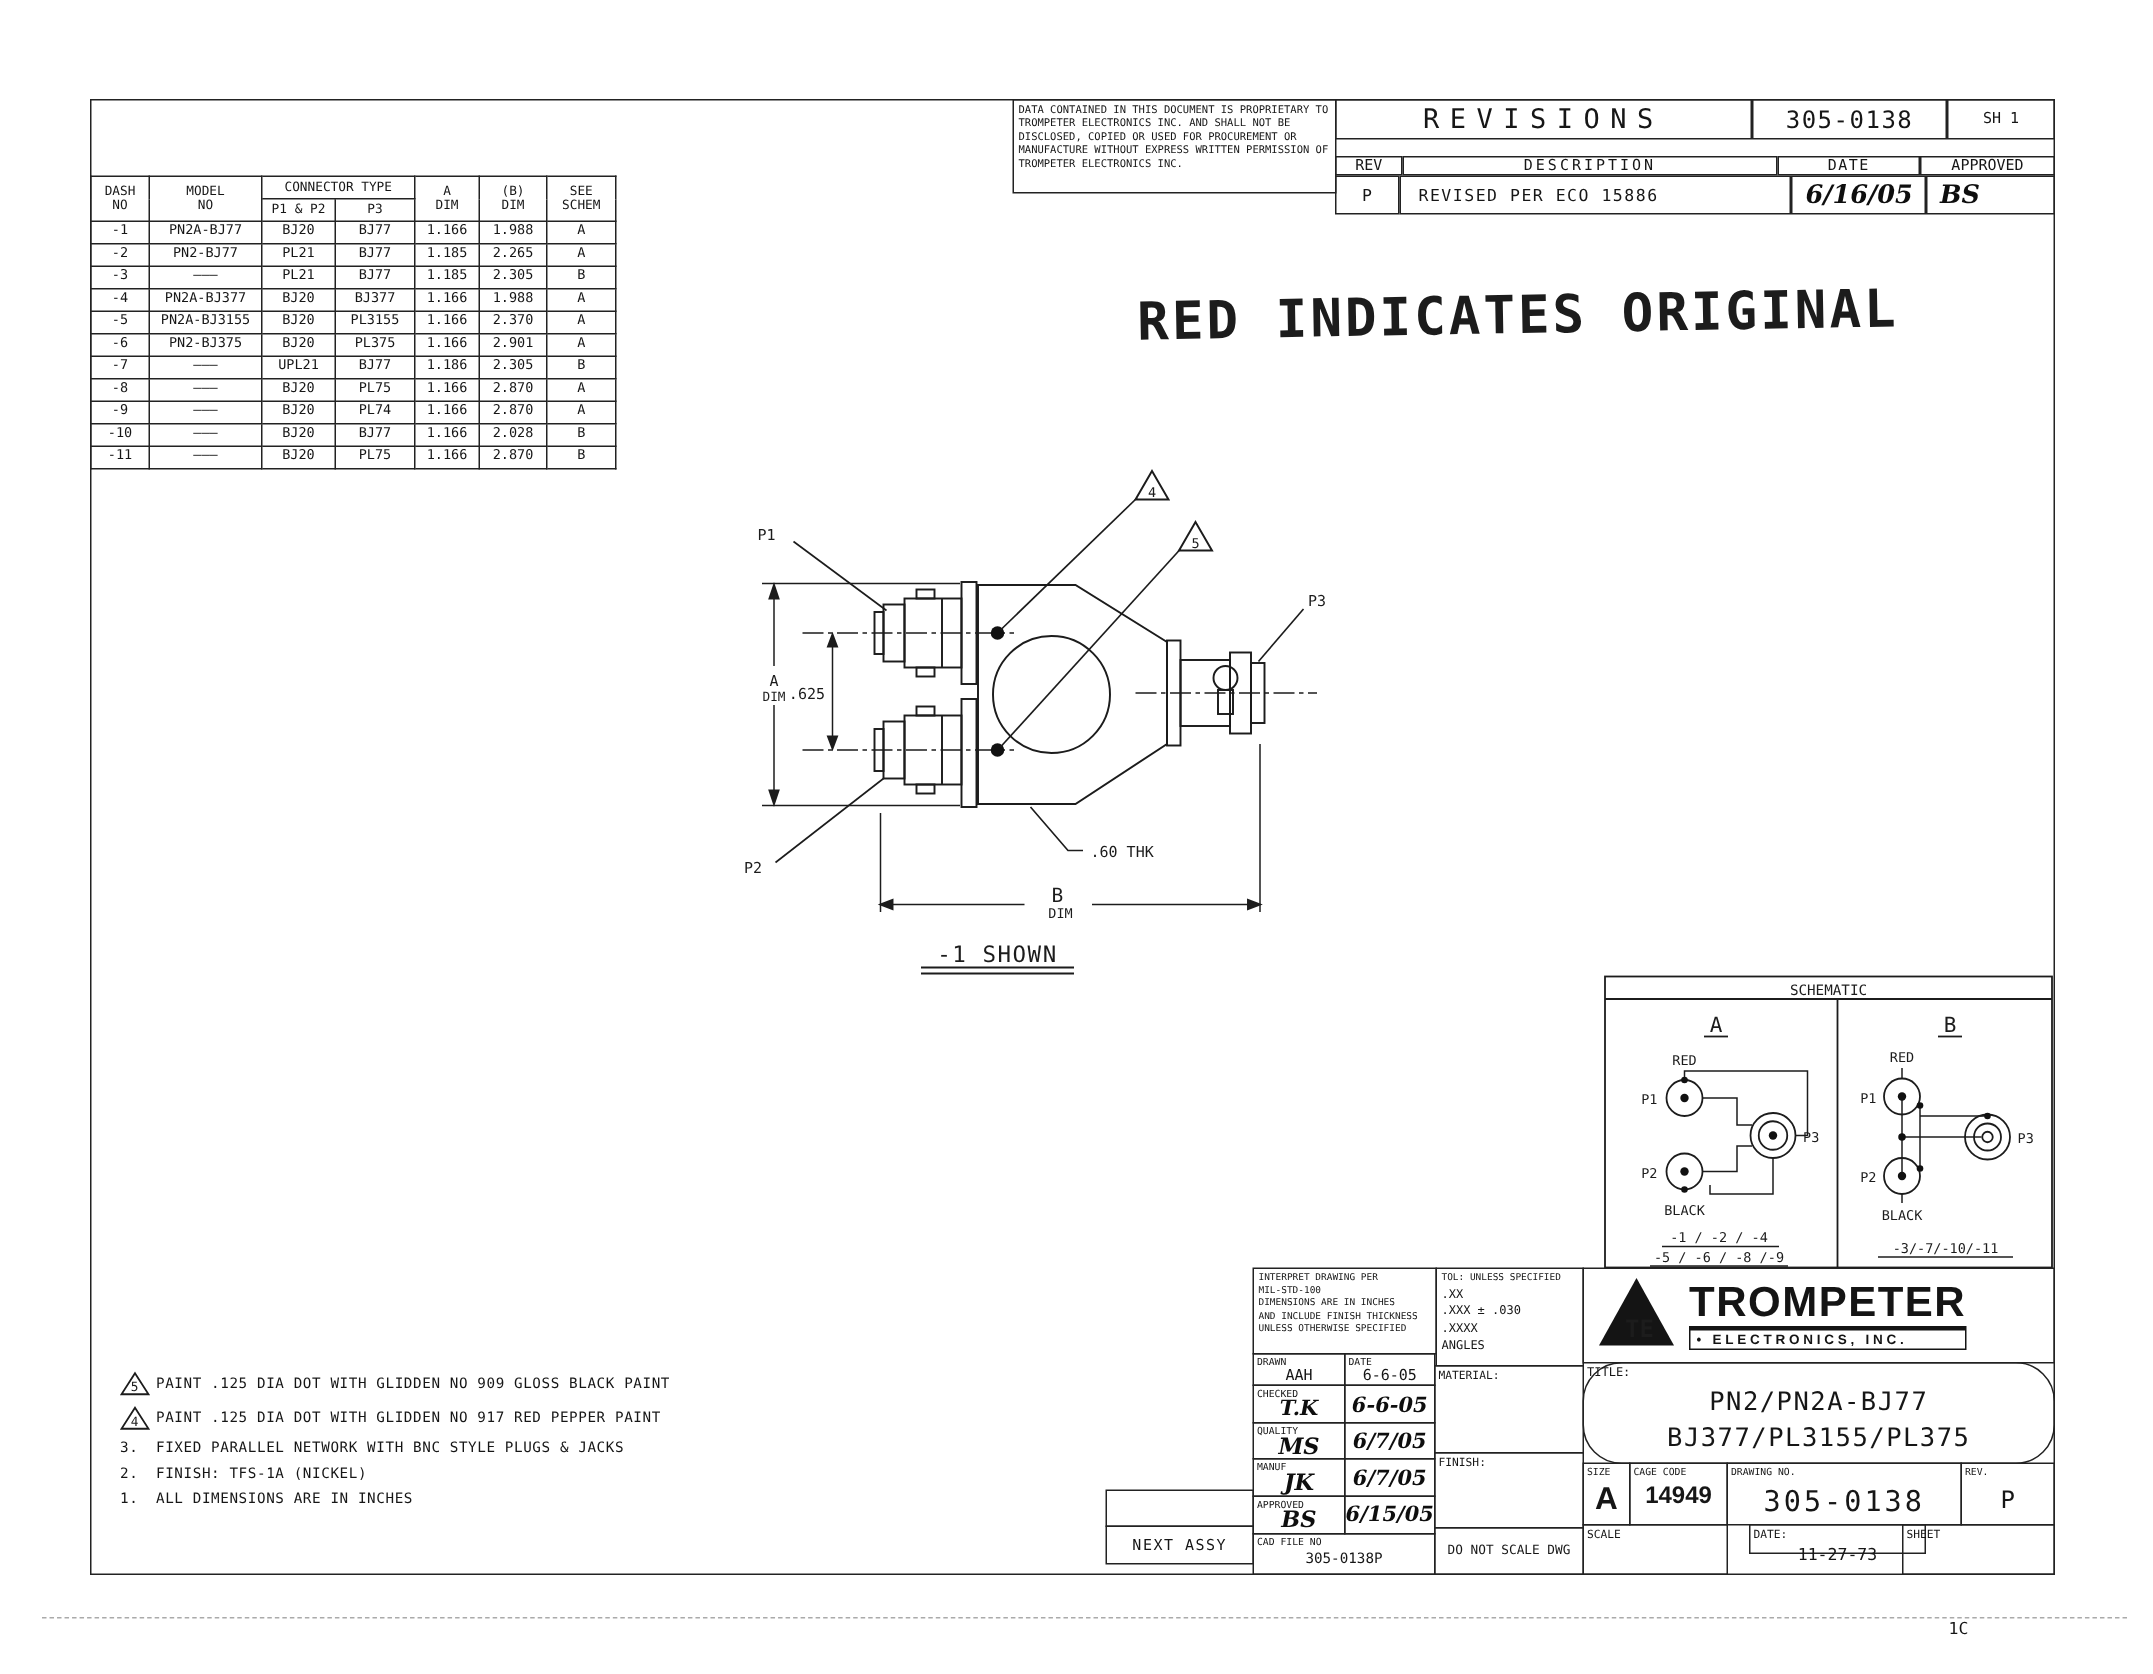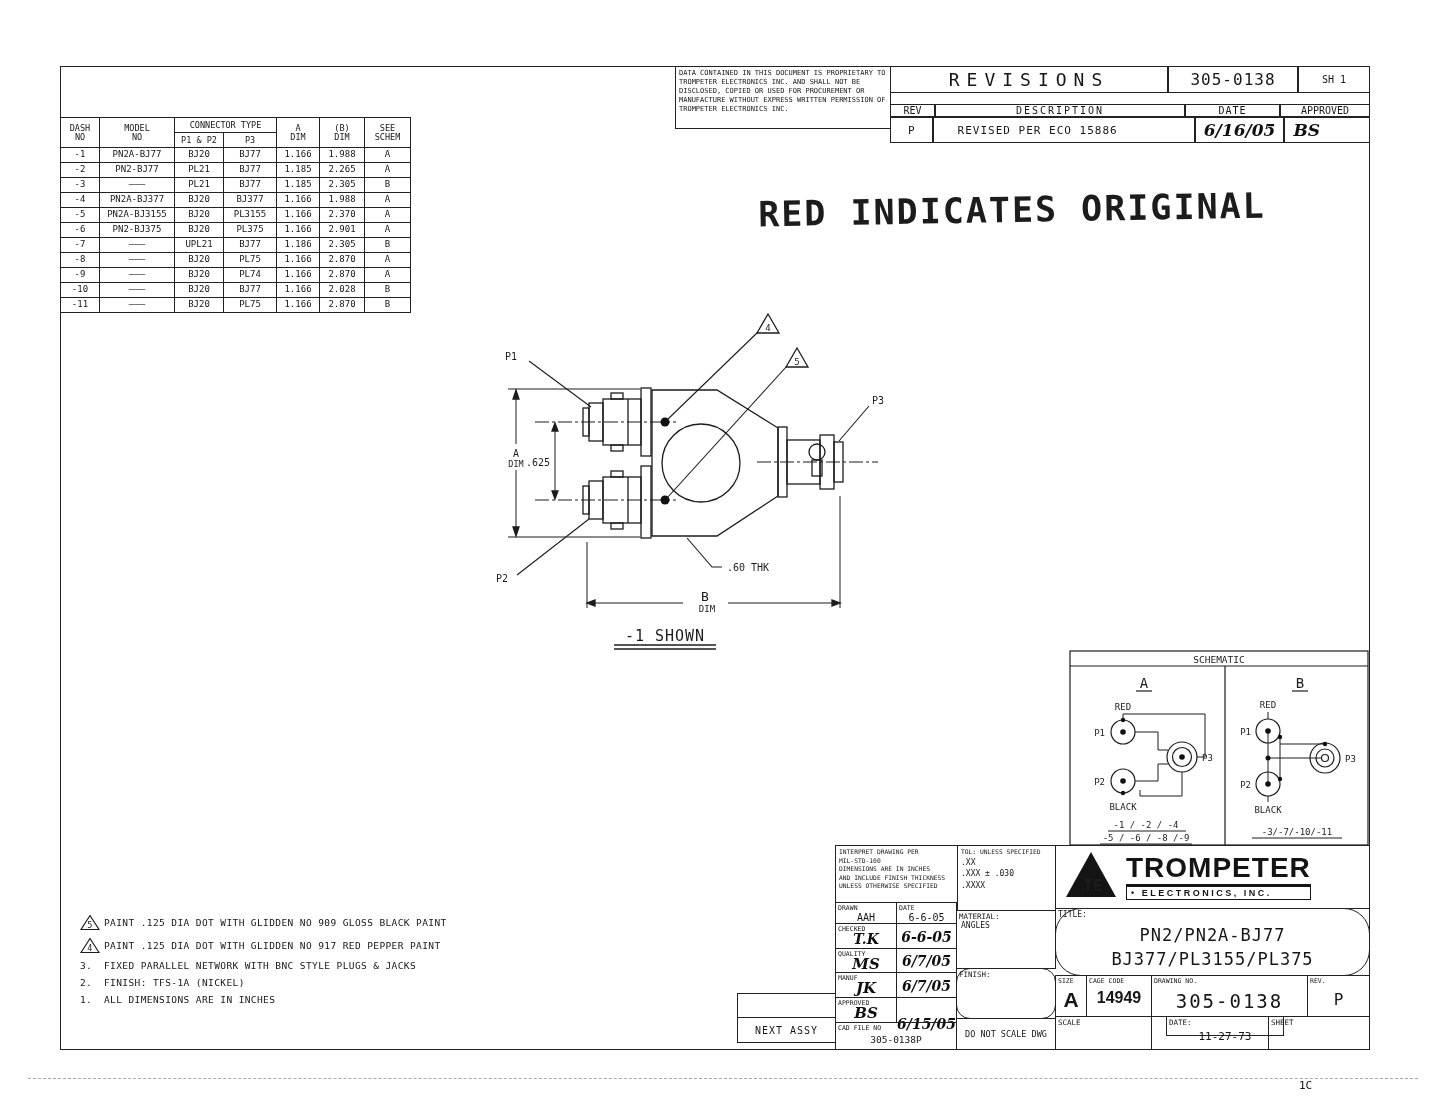--- a/index.html
+++ b/index.html
@@ -339,21 +339,21 @@
       <div class="rcell" style="width:72px;font-size:10px;">SH 1</div>
     </div>
     <div class="rrow" style="height:24px;align-items:flex-end;">
       <div class="rcell" style="width:45px;font-size:10px;">REV</div>
       <div class="rcell" style="width:250px;font-size:10px;letter-spacing:2px;">DESCRIPTION</div>
       <div class="rcell" style="width:95px;font-size:10px;letter-spacing:1px;">DATE</div>
       <div class="rcell" style="width:90px;font-size:10px;">APPROVED</div>
     </div>
     <div class="rrow" style="height:26px;">
       <div class="rcell" style="width:45px;font-size:11px;">P</div>
-      <div class="rcell" style="width:276px;font-size:11px;letter-spacing:1px;justify-content:flex-start;padding-left:24px;">REVISED PER ECO 15886</div>
+      <div class="rcell" style="width:276px;font-size:11px;letter-spacing:1px;justify-content:flex-start;padding-left:12px;">REVISED PER ECO 15886</div>
       <div class="rcell hand" style="width:95px;font-size:17px;transform:none;">6/16/05</div>
       <div class="rcell hand" style="width:90px;font-size:17px;justify-content:flex-start;padding-left:8px;">BS</div>
     </div>
   </div>
 
   <div class="abs" style="left:80px;top:914px;width:440px;">
     <div class="note">
       <span class="mk">
         <svg width="20" height="17">
             <polygon points="10,1.5 19,15.5 1,15.5" fill="none" stroke="#1c1c1c" stroke-width="1.2"></polygon>
@@ -396,21 +396,21 @@
     <div>DIMENSIONS ARE IN INCHES</div>
     <div>AND INCLUDE FINISH THICKNESS</div>
     <div>UNLESS OTHERWISE SPECIFIED</div>
   </div>
 
   <div class="abs box" style="left:957px;top:845px;width:99px;height:66px;padding:2px 3px;">
     <div class="tiny">TOL: UNLESS SPECIFIED</div>
     <div style="font-size:8px;line-height:1.45;">.XX</div>
     <div style="font-size:8px;line-height:1.45;">.XXX  ±  .030</div>
     <div style="font-size:8px;line-height:1.45;">.XXXX</div>
-    <div style="font-size:8px;line-height:1.45;margin-top:29px;">ANGLES</div>
+    <div style="font-size:8px;line-height:1.45;">ANGLES</div>
   </div>
 
   <div class="abs box" style="left:835px;top:902px;width:62px;height:22px;">
     <span class="lbl">DRAWN</span>
     <span class="val" style="top:9px;font-size:10px;">AAH</span>
   </div>
   <div class="abs box" style="left:896px;top:902px;width:61px;height:22px;">
     <span class="lbl">DATE</span>
     <span class="val" style="top:9px;font-size:10px;">6-6-05</span>
   </div>
@@ -437,32 +437,32 @@
   </div>
   <div class="abs box" style="left:896px;top:972px;width:61px;height:26px;">
     <span class="val hand" style="top:5px;font-size:14px;">6/7/05</span>
   </div>
 
   <div class="abs box" style="left:835px;top:997px;width:62px;height:26px;">
     <span class="lbl">APPROVED</span>
     <span class="val hand" style="top:6px;font-size:15px;">BS</span>
   </div>
   <div class="abs box" style="left:896px;top:997px;width:61px;height:26px;">
-    <span class="val hand" style="top:18px;font-size:14px;">6/15/05</span>
+    <span class="val hand" style="top:4px;font-size:14px;">6/15/05</span>
   </div>
 
   <div class="abs box" style="left:835px;top:1022px;width:122px;height:28px;">
     <span class="lbl">CAD FILE NO</span>
     <span class="val" style="top:11px;font-size:9.5px;">305-0138P</span>
   </div>
 
   <div class="abs box" style="left:956px;top:910px;width:100px;height:59px;">
     <span class="lbl" style="font-size:7.5px;">MATERIAL:</span>
   </div>
-  <div class="abs box" style="left:956px;top:968px;width:100px;height:51px;border-radius:14px;">
+  <div class="abs box" style="left:956px;top:968px;width:100px;height:51px;">
     <span class="lbl" style="font-size:7.5px;">FINISH:</span>
   </div>
   <div class="abs box" style="left:956px;top:1018px;width:100px;height:32px;display:flex;align-items:center;justify-content:center;font-size:8.5px;white-space:nowrap;">
     <span>DO NOT SCALE DWG</span>
   </div>
 
   <div class="abs box" style="left:1055px;top:845px;width:315px;height:64px;display:flex;align-items:center;padding:3px 8px;">
     <span style="flex:0 0 58px;">
       <svg width="54" height="50" viewBox="0 0 54 50">
         <polygon points="27,2 52,47 2,47" fill="#141414"></polygon>

